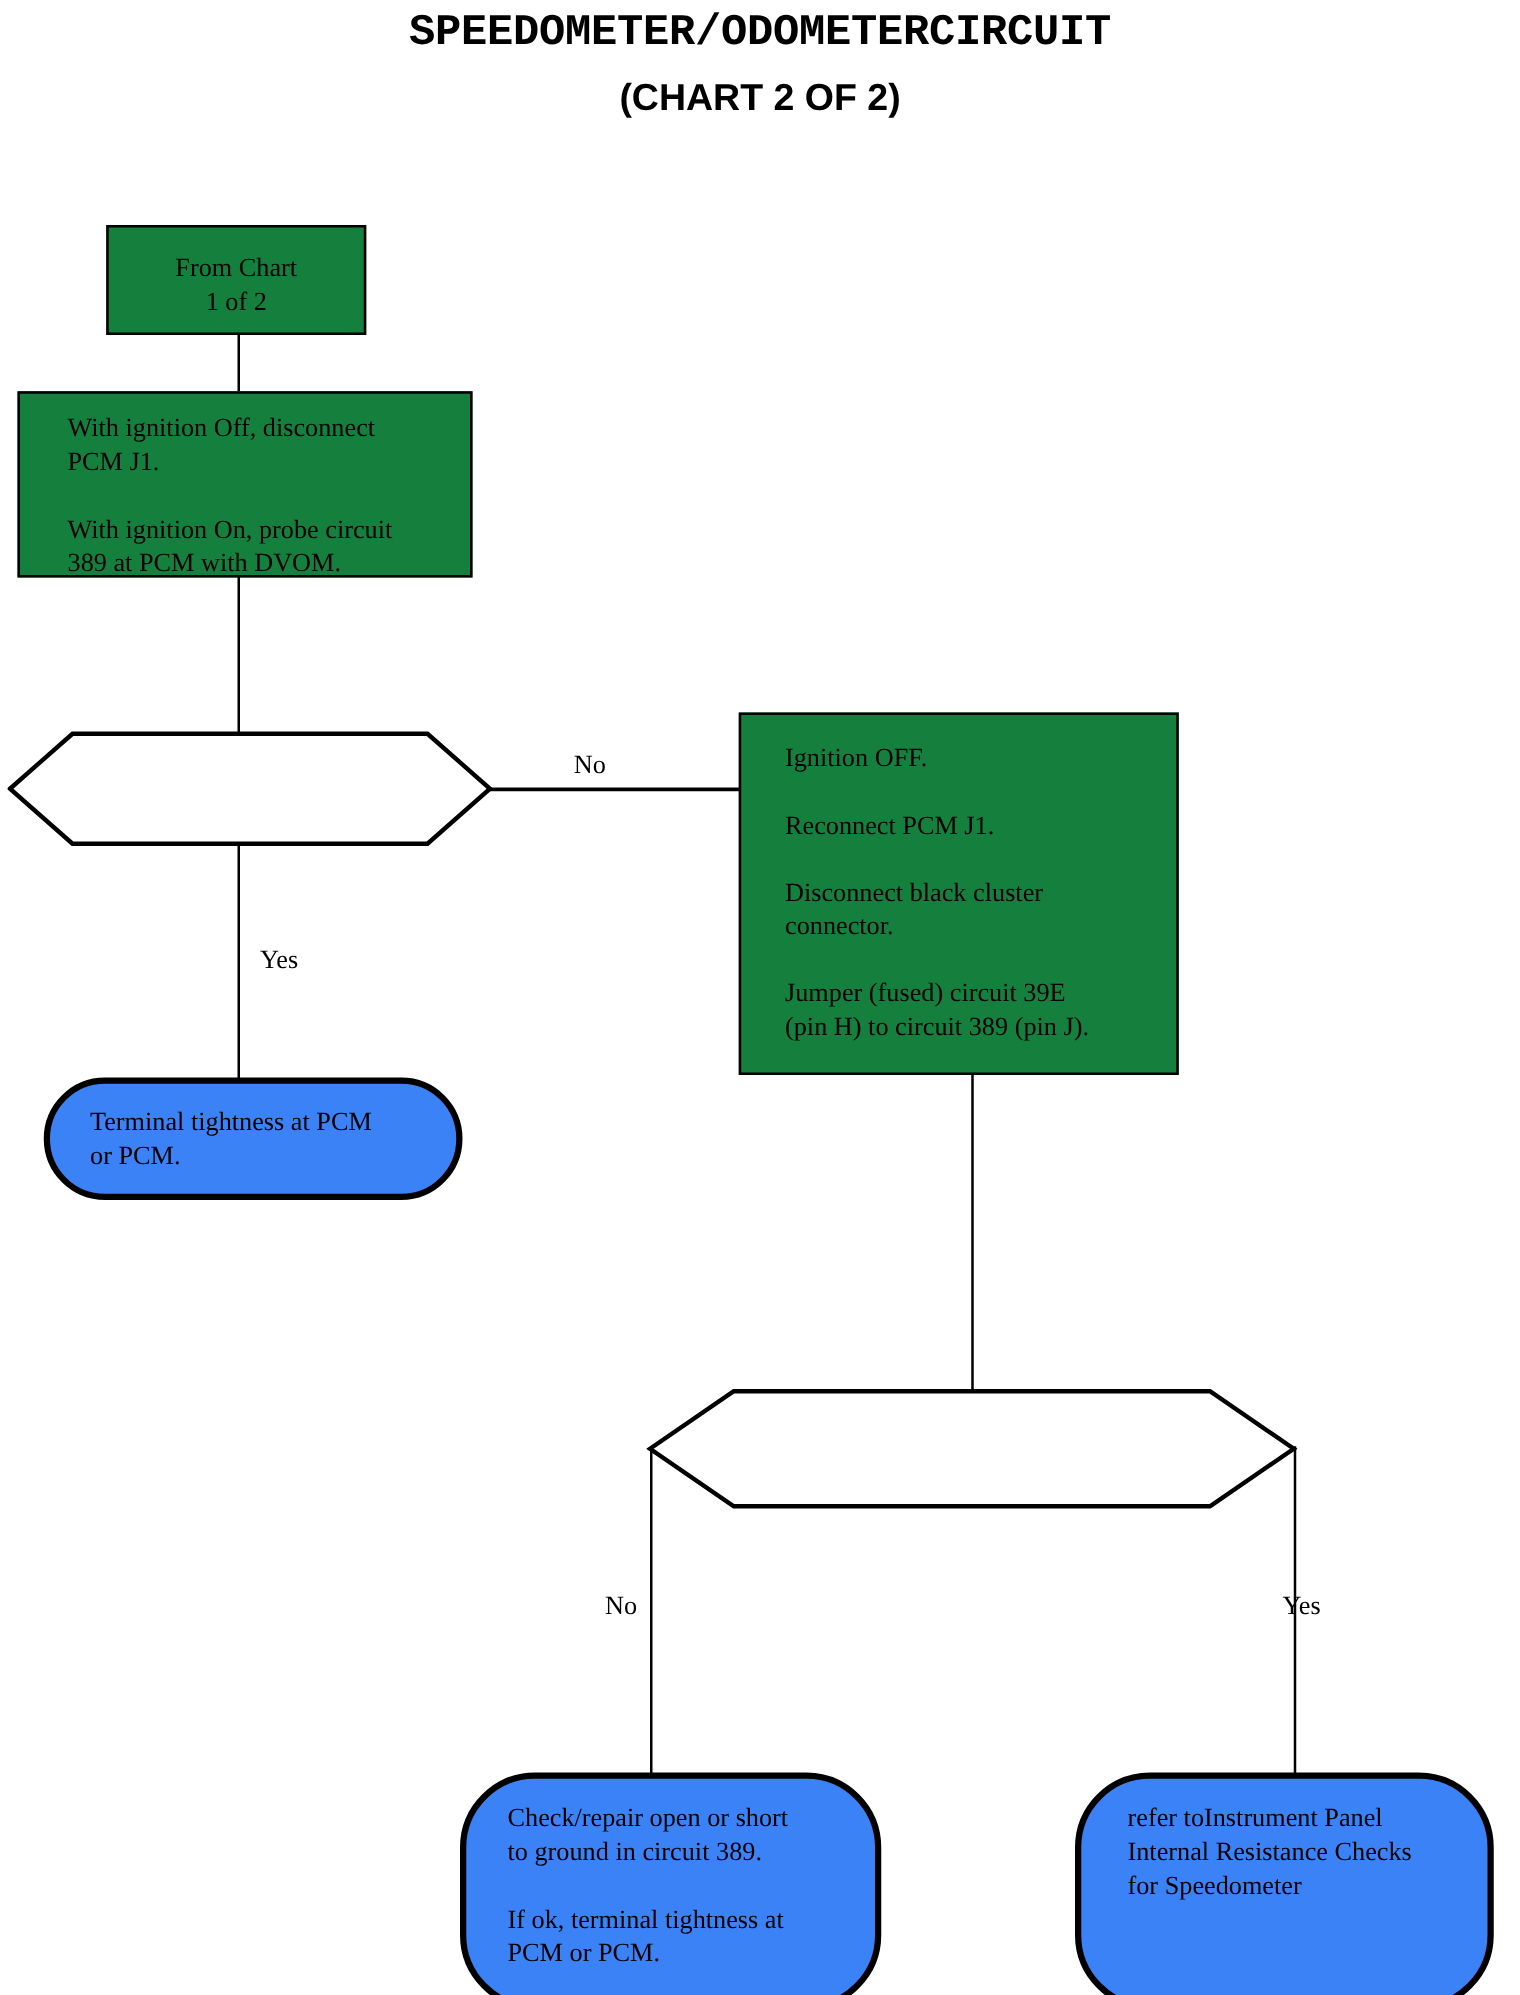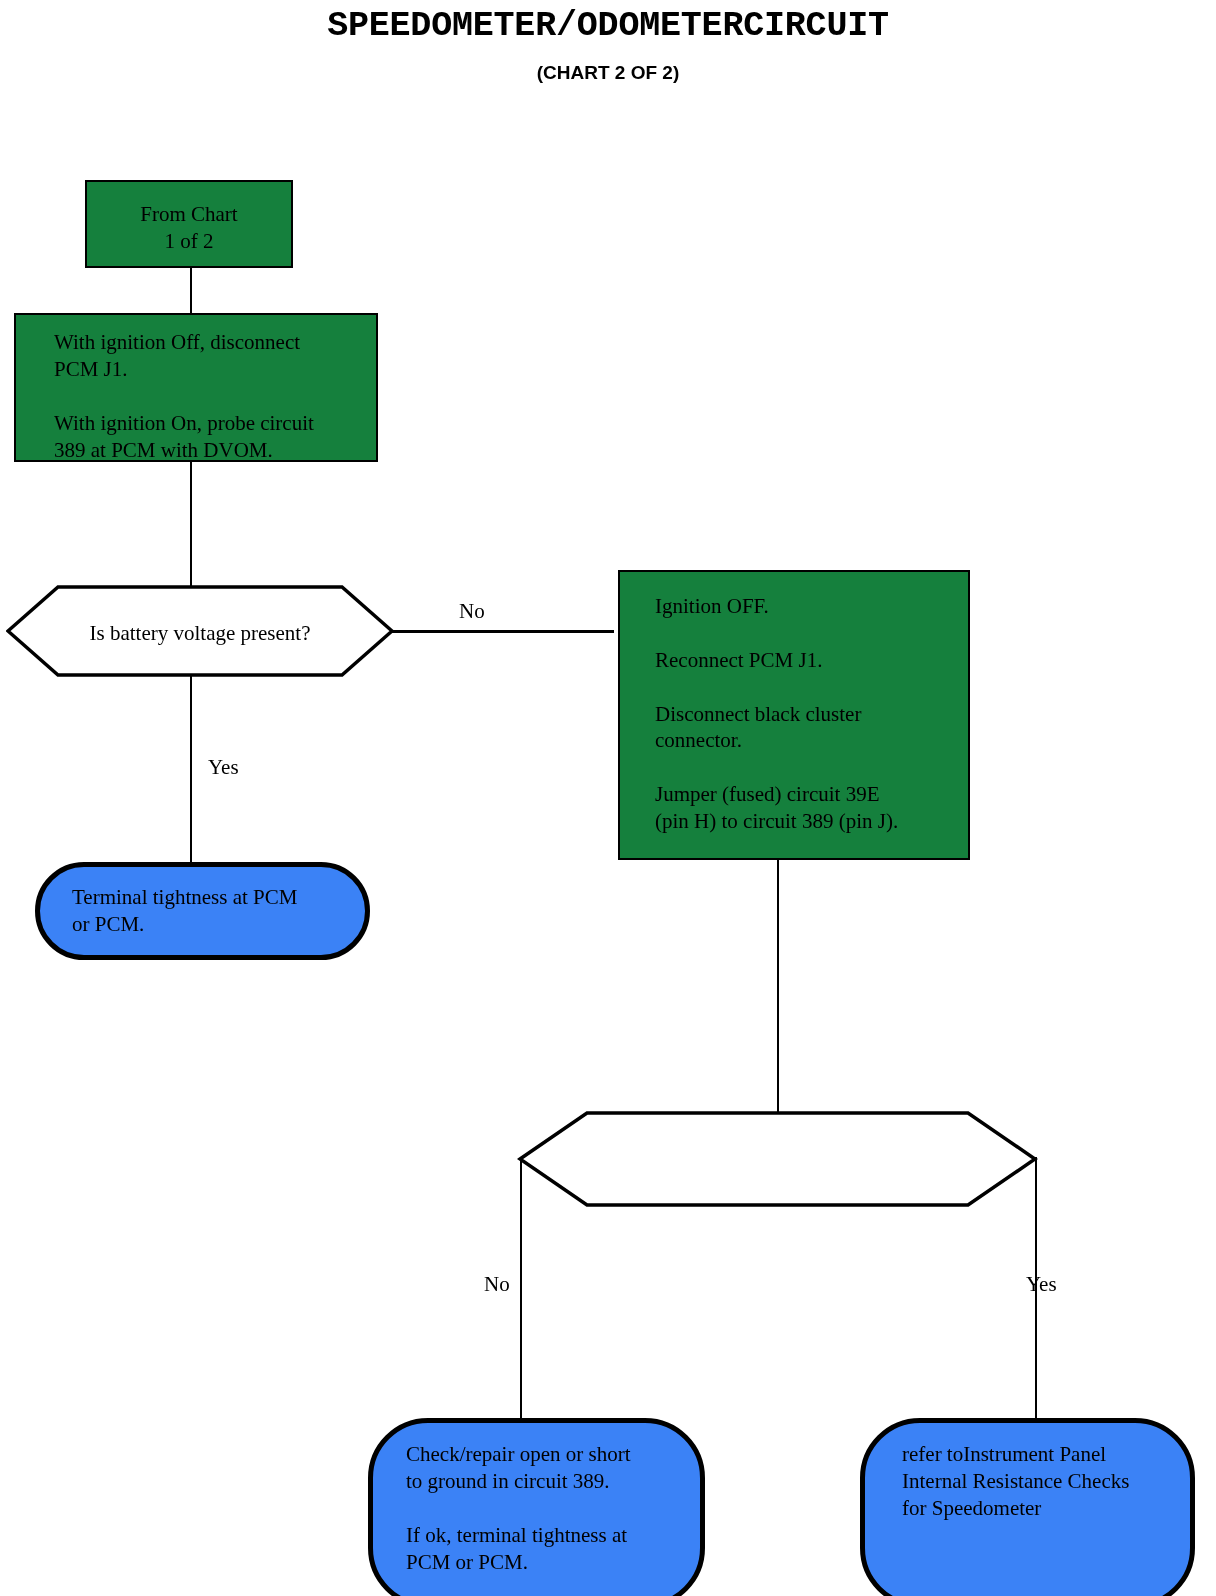--- a/index.html
+++ b/index.html
@@ -29,21 +29,21 @@
     letter-spacing: -0.2px;
   }
   #chart-subtitle {
     position: absolute;
     left: 0;
     top: 62px;
     width: 1216px;
     text-align: center;
     font-family: "Liberation Sans", "DejaVu Sans", sans-serif;
     font-weight: bold;
-    font-size: 19px;
+    font-size: 30px;
   }
 
   
   .node {
     position: absolute;
     box-sizing: border-box;
   }
   .rect-box {
     border: 2px solid #000;
     background: #15803d;
@@ -118,35 +118,34 @@
 With ignition On, probe circuit
 389 at PCM with DVOM.</div>
 </div>
 
 <div class="line-v" style="left:190px; top:460px; height:126px;"></div>
 
 <div class="hex-wrap" style="left:6px; top:584px; width:388px; height:94px;">
   <svg width="388" height="94" viewBox="0 0 388 94" aria-hidden="true">
     <polygon points="2,47 52,3 336,3 386,47 336,91 52,91" fill="#ffffff" stroke="#000000" stroke-width="3.5"></polygon>
   </svg>
-  <div class="hex-label" style="left:0; top:36px; width:388px; text-align:center;">Is battery voltage present?</div>
 </div>
 
 <div class="line-h" style="left:390px; top:630px; width:224px;"></div>
 <div class="edge-label" style="left:459px; top:601px;">No</div>
 
 <div class="line-v" style="left:190px; top:676px; height:190px;"></div>
 <div class="edge-label" style="left:208px; top:757px;">Yes</div>
 
 <div class="node stadium" style="left:35px; top:862px; width:335px; height:98px;">
   <div class="node-text" style="left:32px; top:17px; width:290px;">Terminal tightness at PCM
 or PCM.</div>
 </div>
 
-<div class="node rect-box" style="left:618px; top:570px; width:352px; height:290px;">
+<div class="node rect-box" style="left:591px; top:570px; width:352px; height:290px;">
   <div class="node-text" style="left:35px; top:21px; width:310px;">Ignition OFF.
 
 Reconnect PCM J1.
 
 Disconnect black cluster
 connector.
 
 Jumper (fused) circuit 39E
 (pin H) to circuit 389 (pin J).</div>
 </div>

